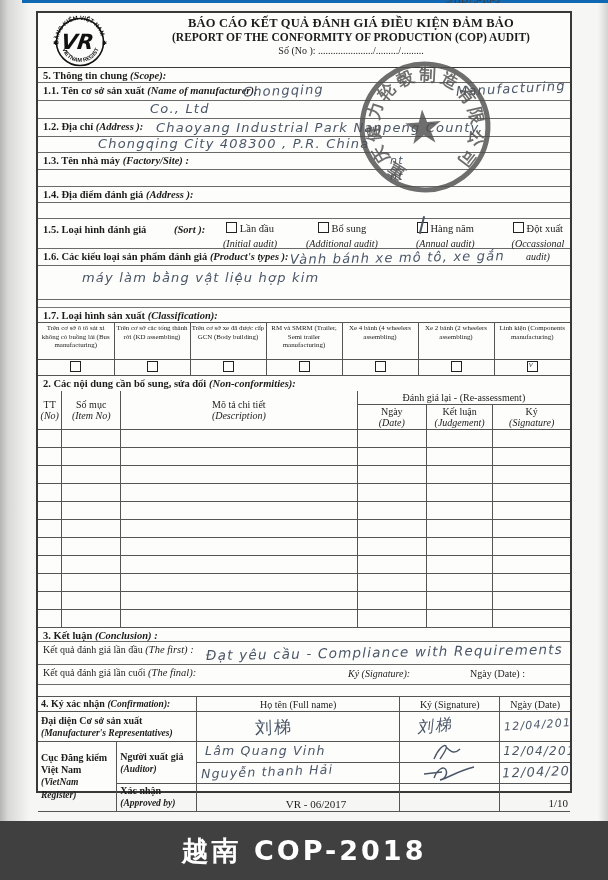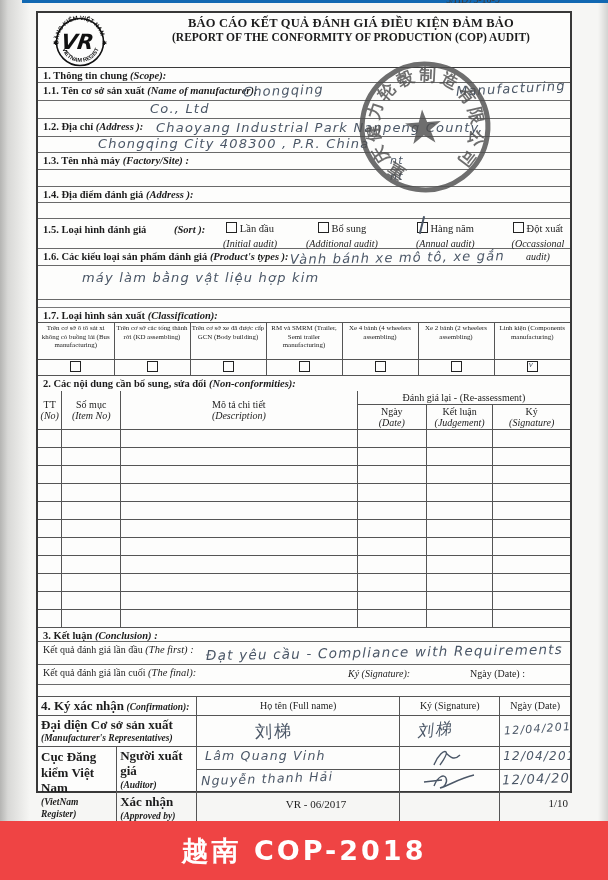--- a/index.html
+++ b/index.html
@@ -59,21 +59,21 @@
   .cls-head{height:34px;vertical-align:top;}
   .cls-box-row td{height:13px;}
   
   .nc-table th{font-size:10px;}
   .nc-table .h-vi{font-weight:normal;}
   .nc-table .h-en{font-style:italic;}
   .nc-empty td{height:17px;}
   
   .s4 td{font-size:10px;}
   .s4 .lbl{text-align:left;padding:1px 3px;line-height:1.2;}
-  .s4 .lbl .vi{font-size:13px;}
+  .s4 .lbl .vi{font-size:10px;}
   .s4 .lbl .en{font-size:9.5px;}
   .sig-svg{display:block;margin:0 auto;}
   .footer{position:absolute;left:48px;top:798px;width:536px;text-align:center;
     font-size:11px;color:#222;z-index:2;}
   .pageno{position:absolute;right:40px;top:797px;font-size:11px;color:#222;z-index:2;}
   .banner{position:absolute;left:0;bottom:0;width:608px;height:59px;z-index:5;
     display:flex;align-items:center;justify-content:center;}
   .banner span{color:#ffffff;font-size:27px;font-weight:bold;letter-spacing:3px;
     font-family:"DejaVu Sans","Liberation Sans",sans-serif;}
   .stamp{position:absolute;left:316px;top:43px;width:142px;height:142px;z-index:6;
@@ -101,34 +101,35 @@
       <text font-size="5.6" font-weight="bold" fill="#111" font-family="'Liberation Sans',sans-serif">
         <textPath href="#arcBot" startOffset="1">VIETNAM REGISTER</textPath>
       </text>
       <text x="12" y="30" font-size="6" fill="#111">✱</text>
       <text x="61" y="30" font-size="6" fill="#111">✱</text>
       <text x="24" y="34" font-size="21" font-weight="bold" font-style="italic" fill="#111" font-family="'DejaVu Sans',sans-serif" transform="skewX(-8)">VR</text>
     </svg>
     <div class="hdr-titles">
       <div class="t1">BÁO CÁO KẾT QUẢ ĐÁNH GIÁ ĐIỀU KIỆN ĐẢM BẢO</div>
       <div class="t3">(REPORT OF THE CONFORMITY OF PRODUCTION (COP) AUDIT)</div>
+      <div class="so-line">Số (No ): ....................../........./.........</div>
     </div>
   </div>
 
   <svg class="stamp" viewBox="0 0 140 140">
     <circle cx="70" cy="70" r="62" fill="none" stroke="#4f4f4f" stroke-width="5"></circle>
     <path id="stampArc" d="M 70,116 A 46,46 0 1 1 70.05,116" fill="none"></path>
     <text font-size="16.5" fill="#4f4f4f" font-weight="bold">
       <textPath href="#stampArc" startOffset="12" textLength="236" lengthAdjust="spacing">重庆健力轮毂制造有限公司</textPath>
     </text>
     <text x="70" y="86" font-size="46" fill="#4f4f4f" text-anchor="middle" transform="rotate(-12 70 78)">★</text>
   </svg>
 
   <div class="row" style="height:15px">
-    <span class="vi">1.  Thông tin chung</span>
+    <span class="vi">5.  Thông tin chung</span>
     <span class="en">(Scope):</span>
   </div>
 
   <div class="row" style="height:18px">
     <span class="vi">1.1. Tên cơ sở sản xuất</span>
     <span class="en">(Name of manufacturer):</span>
     <span class="hw" style="left:205px;top:0px;transform:rotate(-2deg)">Chongqing</span>
     <span class="hw" style="left:418px;top:-2px;transform:rotate(-3deg)">Manufacturing</span>
   </div>
   <div class="row" style="height:18px">
@@ -453,15 +454,15 @@
         <td></td>
         <td></td>
       </tr>
     </tbody>
   </table>
 </div>
 
 <div class="footer">VR - 06/2017</div>
 <div class="pageno">1/10</div>
 
-<div class="banner" id="banner" style="background: #ef4444;">
+<div class="banner" id="banner" style="background: #404040;">
   <span>越南 COP-2018</span>
 </div>
 
 </body></html>

